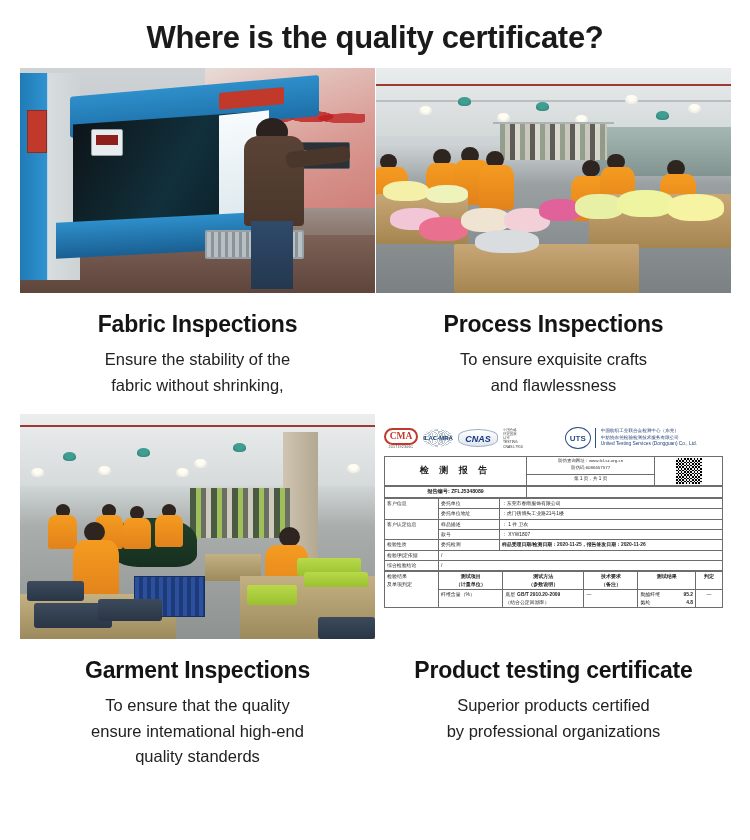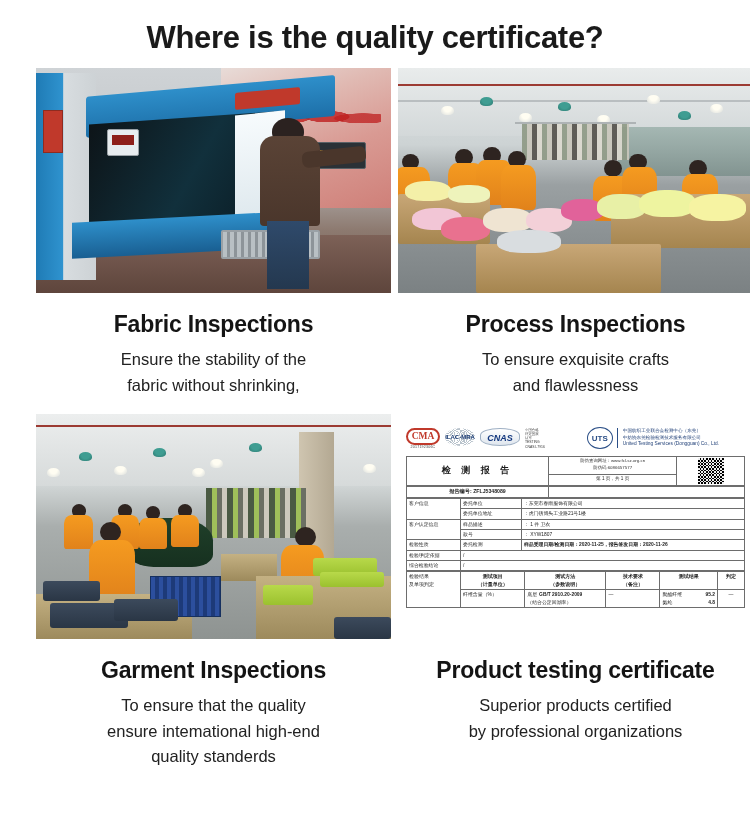--- a/index.html
+++ b/index.html
@@ -18,22 +18,22 @@
     color: #1a1a1a;
     letter-spacing: -0.3px;
     padding-top: 20px;
     padding-bottom: 12px;
     font-stretch: condensed;
   }
 
   .grid {
     display: grid;
     grid-template-columns: 355px 355px;
-    column-gap: 7px;
-    padding: 0 36px;
+    column-gap: 1px;
+    padding: 0 20px;
   }
   .cell { width: 355px; }
 
   .photo {
     width: 355px; height: 225px;
     position: relative; overflow: hidden;
     background: #888;
   }
 
   .card-title {
@@ -242,21 +242,21 @@
   }
   .p3 .darkfold {
     position:absolute; background: linear-gradient(180deg,#3c4a5c 0%,#2a3645 100%);
     border-radius: 3px;
   }
 
   
   .p4 { background:#fdfdfc; }
   .doc { position:absolute; inset:0; padding:6px 8px; background:#fff; }
   .doc-head { display:flex; align-items:center; gap:8px; height:36px; }
-  .logos { display:flex; gap:5px; }
+  .logos { display:flex; align-items:center; gap:5px; }
   .logo-cma {
     width:34px; height:17px; border:2px solid #c0392b; border-radius:9px;
     color:#c0392b; font-size:9.5px; font-weight:bold; line-height:13px;
     text-align:center; font-family:"Liberation Serif", serif;
   }
   .logo-cma-code { font-size:3.6px; color:#444; text-align:center; letter-spacing:.2px; }
   .logo-ilac {
     width:30px; height:18px; border-radius:50%;
     background: repeating-conic-gradient(#ffffff 0 4deg, #b9c3cc 4deg 8deg);
     color:#1f3f77; font-size:6px; font-weight:bold; text-align:center; line-height:18px;

